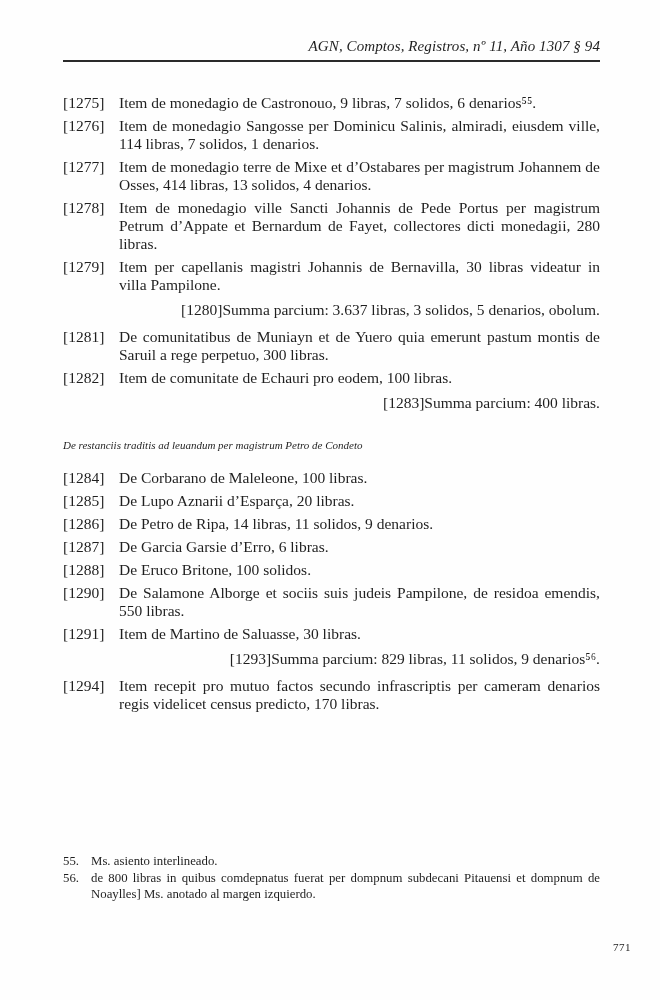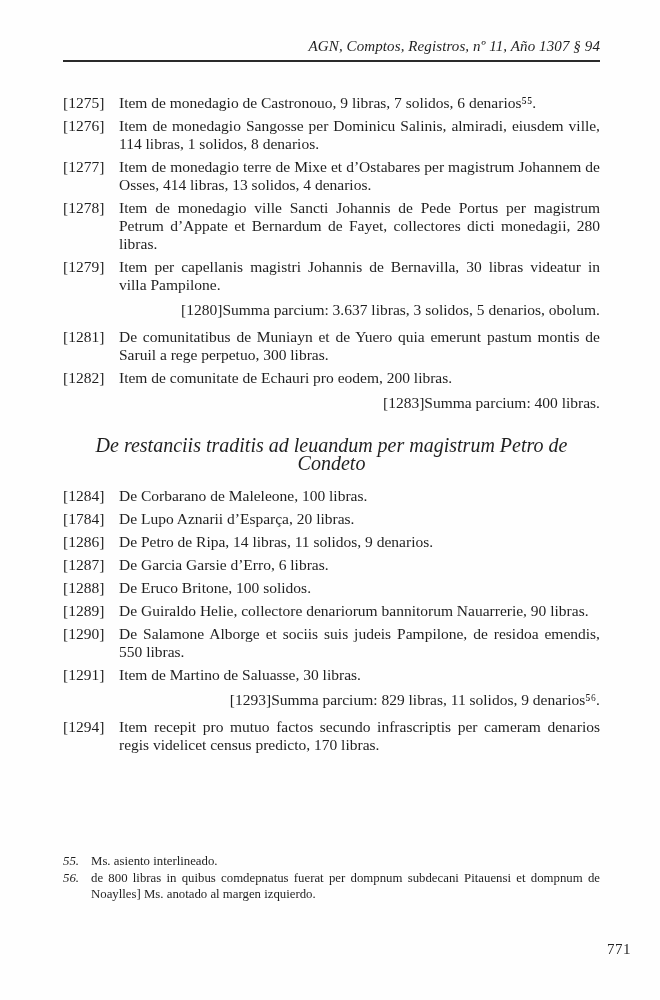--- a/index.html
+++ b/index.html
@@ -54,108 +54,103 @@
     vertical-align: baseline;
   }
   .entry.summa {
     margin-left: 56px;
     margin-top: 7px;
     margin-bottom: 9px;
     text-align: right;
   }
   .section-heading {
     font-style: italic;
-    text-align: center;
     margin: 24px 0 15px 0;
-    font-size: 20px;
+    font-size: 11px;
     line-height: 18px;
   }
   .footnotes {
     position: absolute;
     left: 63px;
     top: 853px;
     width: 537px;
     font-size: 12.8px;
     line-height: 16.5px;
   }
   .footnote {
     padding-left: 28px;
     text-indent: -28px;
     text-align: justify;
   }
   .footnote .fn-num {
     display: inline-block;
     width: 28px;
     text-indent: 0;
-    font-style: italic;
   }
   .page-number {
     position: absolute;
     top: 941px;
     right: 60px;
-    font-size: 15px;
+    font-size: 11px;
     letter-spacing: 0.5px;
   }
 </style>
 </head>
 <body>
 
 <div class="page">
 
   <div class="running-head">AGN, Comptos, Registros, nº 11, Año 1307 § 94</div>
 
   <div class="entries">
 
     <div class="entry">
       <span class="entry-num">[1275]</span><span>Item de monedagio de Castronouo, 9 libras, 7 solidos, 6 denarios⁵⁵.</span>
     </div>
     <div class="entry">
-      <span class="entry-num">[1276]</span><span>Item de monedagio Sangosse per Dominicu Salinis, almiradi, eiusdem ville, 114 libras, 1 solidos, 8 denarios.</span>
+      <span class="entry-num">[1276]</span><span>Item de monedagio Sangosse per Dominicu Salinis, almiradi, eiusdem ville, 114 libras, 7 solidos, 1 denarios.</span>
     </div>
     <div class="entry">
       <span class="entry-num">[1277]</span><span>Item de monedagio terre de Mixe et d’Ostabares per magistrum Johan­nem de Osses, 414 libras, 13 solidos, 4 denarios.</span>
     </div>
     <div class="entry">
       <span class="entry-num">[1278]</span><span>Item de monedagio ville Sancti Johannis de Pede Portus per magistrum Petrum d’Appate et Bernardum de Fayet, collectores dicti monedagii, 280 libras.</span>
     </div>
     <div class="entry">
       <span class="entry-num">[1279]</span><span>Item per capellanis magistri Johannis de Bernavilla, 30 libras videatur in villa Pampilone.</span>
     </div>
     <div class="entry summa">
       <span class="entry-num">[1280]</span><span>Summa parcium: 3.637 libras, 3 solidos, 5 denarios, obolum.</span>
     </div>
     <div class="entry">
       <span class="entry-num">[1281]</span><span>De comunitatibus de Muniayn et de Yuero quia emerunt pastum mon­tis de Saruil a rege perpetuo, 300 libras.</span>
     </div>
     <div class="entry">
-      <span class="entry-num">[1282]</span><span>Item de comunitate de Echauri pro eodem, 200 libras.</span>
+      <span class="entry-num">[1282]</span><span>Item de comunitate de Echauri pro eodem, 100 libras.</span>
     </div>
     <div class="entry summa">
       <span class="entry-num">[1283]</span><span>Summa parcium: 400 libras.</span>
     </div>
 
     <div class="section-heading">De restanciis traditis ad leuandum per magistrum Petro de Condeto</div>
 
     <div class="entry">
       <span class="entry-num">[1284]</span><span>De Corbarano de Maleleone, 100 libras.</span>
     </div>
     <div class="entry">
-      <span class="entry-num">[1784]</span><span>De Lupo Aznarii d’Esparça, 20 libras.</span>
+      <span class="entry-num">[1285]</span><span>De Lupo Aznarii d’Esparça, 20 libras.</span>
     </div>
     <div class="entry">
       <span class="entry-num">[1286]</span><span>De Petro de Ripa, 14 libras, 11 solidos, 9 denarios.</span>
     </div>
     <div class="entry">
       <span class="entry-num">[1287]</span><span>De Garcia Garsie d’Erro, 6 libras.</span>
     </div>
     <div class="entry">
       <span class="entry-num">[1288]</span><span>De Eruco Britone, 100 solidos.</span>
-    </div>
-    <div class="entry">
-      <span class="entry-num">[1289]</span><span>De Guiraldo Helie, collectore denariorum bannitorum Nauarrerie, 90 libras.</span>
     </div>
     <div class="entry">
       <span class="entry-num">[1290]</span><span>De Salamone Alborge et sociis suis judeis Pampilone, de residoa emen­dis, 550 libras.</span>
     </div>
     <div class="entry">
       <span class="entry-num">[1291]</span><span>Item de Martino de Saluasse, 30 libras.</span>
     </div>
     <div class="entry summa">
       <span class="entry-num">[1293]</span><span>Summa parcium: 829 libras, 11 solidos, 9 denarios⁵⁶.</span>
     </div>

